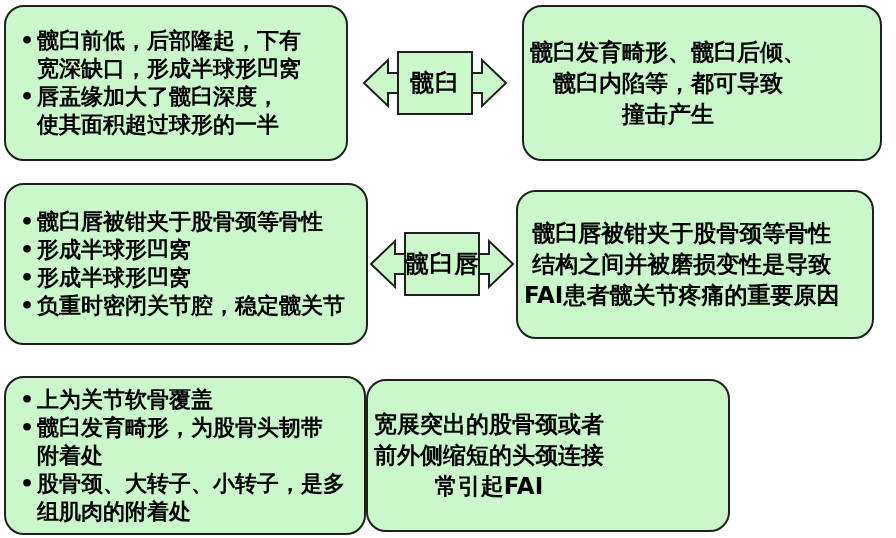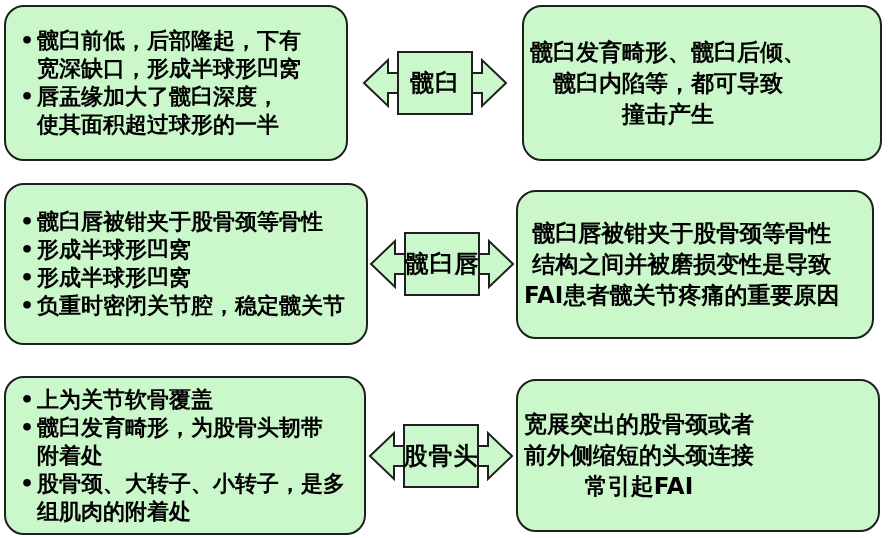--- a/index.html
+++ b/index.html
@@ -178,30 +178,20 @@
         <span class="bullet">•</span>
         <span class="bullet-text">髋臼发育畸形，为股骨头韧带
 附着处</span>
       </div>
       <div class="bullet-row">
         <span class="bullet">•</span>
         <span class="bullet-text">股骨颈、大转子、小转子，是多
 组肌肉的附着处</span>
       </div>
     </div>
-    <div class="connector-area">
-      <div class="connector">
-        <svg width="148" height="100" viewBox="0 0 148 100">
-          <polygon points="3,50 27,27 27,40 38,40 38,60 27,60 27,73" stroke="#1f1f1f" stroke-width="2" fill="#cbf8cb"></polygon>
-          <polygon points="145,50 121,27 121,40 110,40 110,60 121,60 121,73" stroke="#1f1f1f" stroke-width="2" fill="#cbf8cb"></polygon>
-          <rect x="37" y="19" width="74" height="62" stroke="#1f1f1f" stroke-width="2" fill="#cbf8cb"></rect>
-        </svg>
-        <div class="connector-label">股骨头</div>
-      </div>
-    </div>
     <div class="box right-box">
       <div class="right-text">宽展突出的股骨颈或者
 前外侧缩短的头颈连接
 常引起FAI</div>
     </div>
   </div>
 
 </div>
 
 </body></html>

